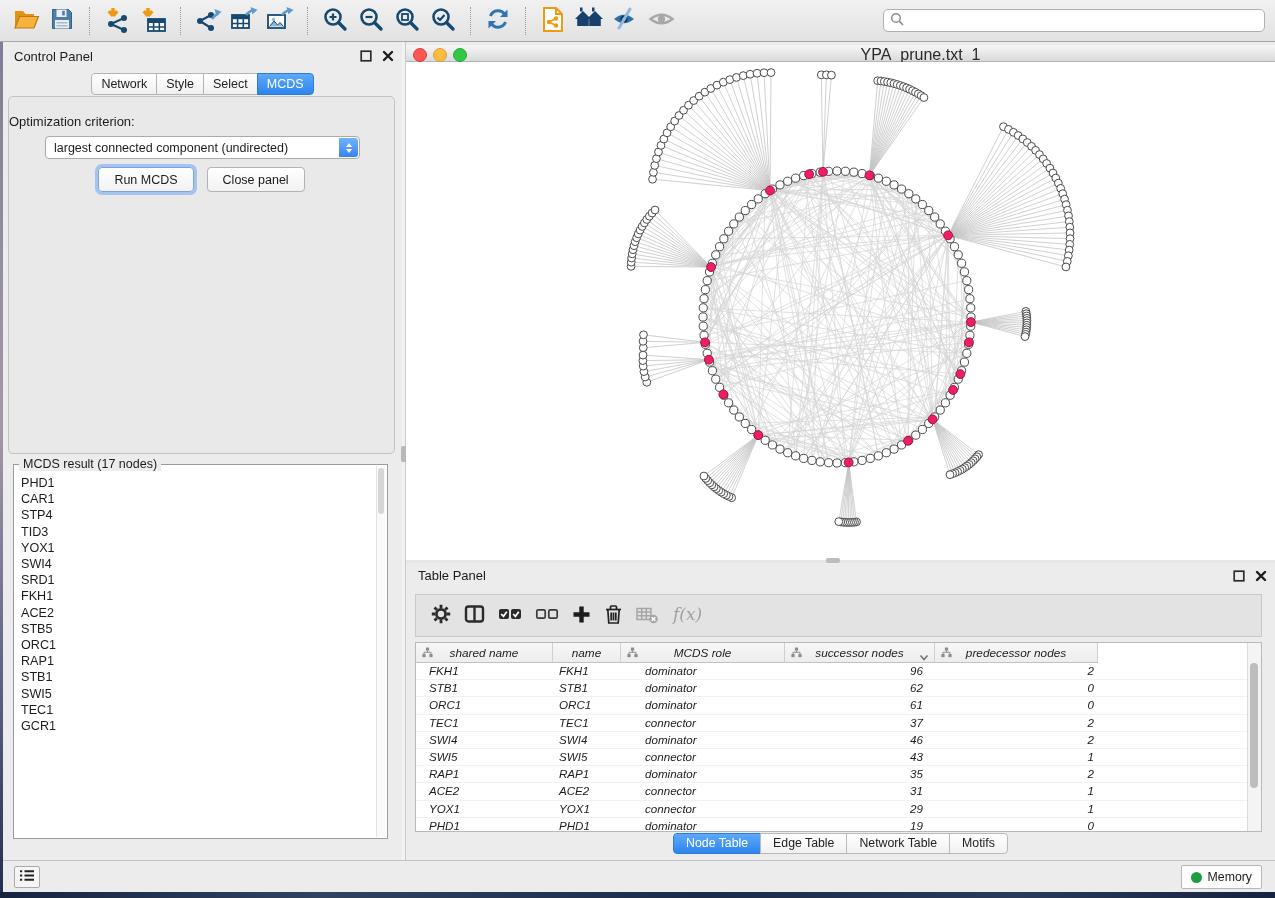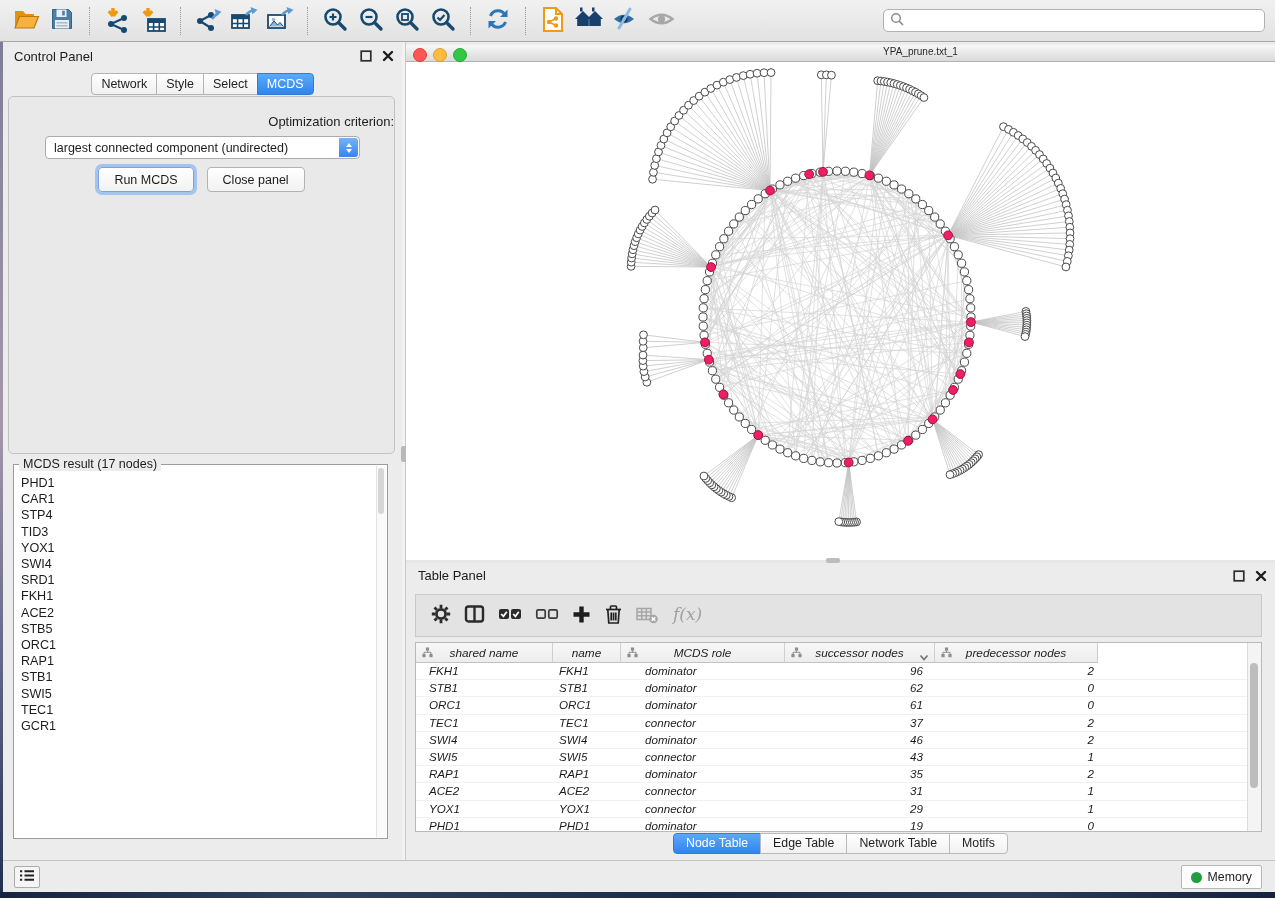--- a/index.html
+++ b/index.html
@@ -28,21 +28,21 @@
   #cp-btns{right:8px;}
   .wbtn{width:13px;height:13px;display:flex;align-items:center;justify-content:center;}
   #cp-tabs{position:absolute;left:0;top:31px;width:100%;display:flex;justify-content:center;}
   .cp-tab{height:20px;line-height:20px;padding:0 9px;font-size:12.5px;background:linear-gradient(#ffffff,#f0f0f0);
           border:1px solid #b4b4b4;margin-left:-1px;color:#222;}
   .cp-tab:first-child{border-radius:4px 0 0 4px;margin-left:0;}
   .cp-tab:last-child{border-radius:0 4px 4px 0;}
   .cp-tab.active{background:linear-gradient(#5da9f9,#2f85ef);border-color:#2f7cd8;color:#fff;}
   #cp-box{position:absolute;left:5px;top:54px;width:387px;height:358px;background:#e9e9e9;
           border:1px solid #c2c2c2;border-radius:5px;box-sizing:border-box;}
-  #opt-label{position:absolute;left:0;top:17px;width:100%;text-align:right;font-size:13px;}
+  #opt-label{position:absolute;left:0;top:17px;width:100%;text-align:left;font-size:13px;}
   #criterion-select{position:absolute;left:36px;top:39px;width:315px;height:23px;background:#fff;
           border:1px solid #ababab;border-radius:4px;box-sizing:border-box;display:flex;align-items:center;}
   #criterion-value{padding-left:8px;font-size:12.5px;white-space:nowrap;}
   #criterion-stepper{position:absolute;right:1px;top:1px;bottom:1px;width:19px;border-radius:0 3px 3px 0;
           background:linear-gradient(#72b4fb,#3a82ee);display:flex;flex-direction:column;align-items:center;justify-content:center;gap:2px;}
   .tri-up{width:0;height:0;border-left:3.5px solid transparent;border-right:3.5px solid transparent;border-bottom:4.5px solid #fff;}
   .tri-dn{width:0;height:0;border-left:3.5px solid transparent;border-right:3.5px solid transparent;border-top:4.5px solid #fff;}
   #cp-buttons{position:absolute;left:0;top:70px;width:100%;display:flex;justify-content:center;gap:13px;}
   .aq-btn{height:23px;padding:0 15px;background:linear-gradient(#ffffff,#f2f2f2);border:1px solid #b3b3b3;
           border-radius:4px;font-size:12.5px;display:flex;align-items:center;}
@@ -55,21 +55,21 @@
   #mcds-thumb{position:absolute;top:2px;left:1px;width:6px;height:46px;background:#d6d6d6;border-radius:3px;}
   
   #v-splitter{position:absolute;left:402px;top:42px;width:4px;height:818px;background:#f2f2f2;
               border-right:1px solid #c9c9c9;box-sizing:border-box;}
   #v-handle{position:absolute;left:-1px;top:404px;width:6px;height:16px;background:#b9b9b9;border-radius:2px;}
   
   #network-window{position:absolute;left:406px;top:45px;width:869px;height:515px;background:#fff;}
   #net-titlebar{position:absolute;left:0;top:0;width:100%;height:17px;
       background:linear-gradient(#f7f7f7,#dadada);border-bottom:1px solid #b3b3b3;box-sizing:border-box;}
   .light{position:absolute;top:2.5px;width:12px;height:12px;border-radius:50%;}
-  #net-title{position:absolute;left:160px;right:0;top:1px;text-align:center;font-size:10px;color:#2a2a2a;}
+  #net-title{position:absolute;left:160px;right:0;top:1px;text-align:center;font-size:16px;color:#2a2a2a;}
   #net-canvas{position:absolute;left:0;top:17px;width:869px;height:498px;background:#fff;}
   
   #h-splitter{position:absolute;left:406px;top:560px;width:869px;height:3px;background:#e6e6e6;}
   #h-handle{position:absolute;left:420px;top:-2px;width:14px;height:5px;background:#bdbdbd;border-radius:2px;}
   
   #table-panel{position:absolute;left:406px;top:563px;width:869px;height:297px;background:#ececec;}
   #tp-title{position:absolute;left:12px;top:5px;font-size:13px;}
   #tp-btns{right:8px;top:6px;}
   #tp-toolbar{position:absolute;left:9px;top:31px;width:847px;height:43px;background:#e3e3e3;
               border:1px solid #c9c9c9;box-sizing:border-box;display:flex;align-items:center;gap:13px;padding-left:15px;}

